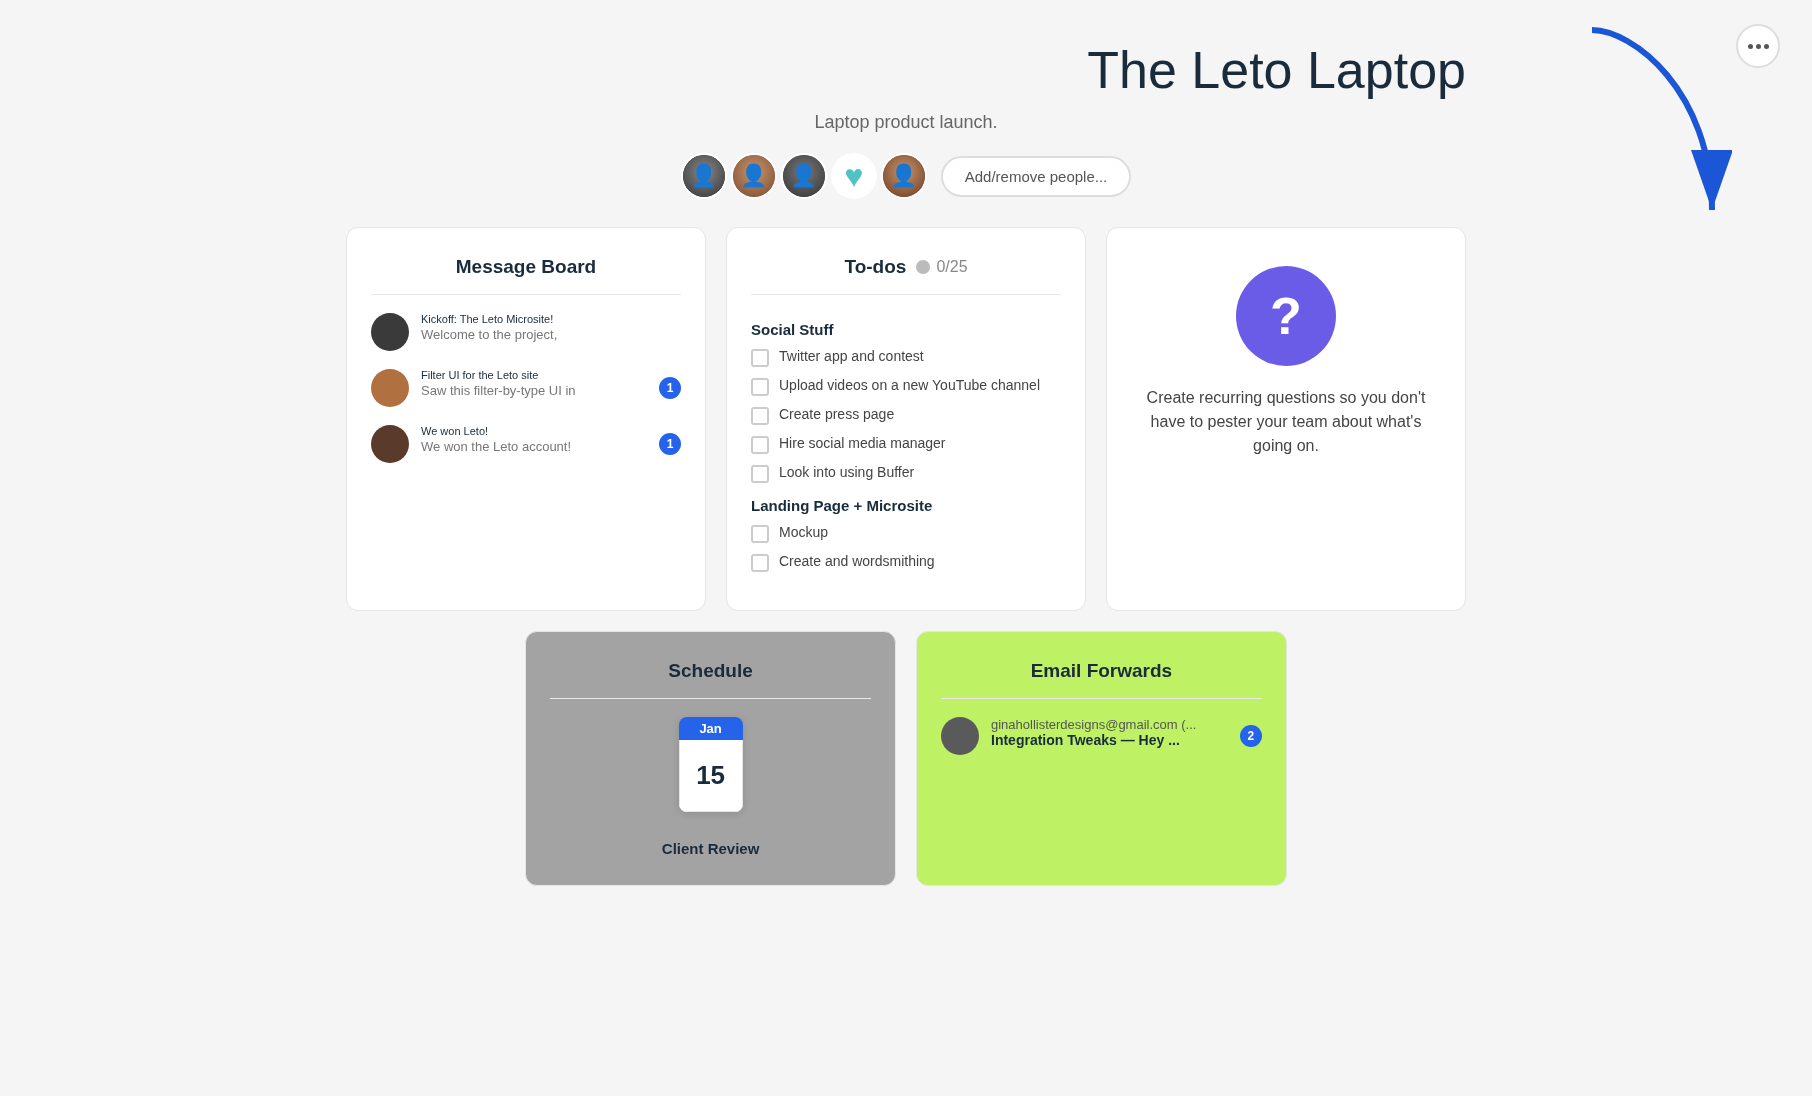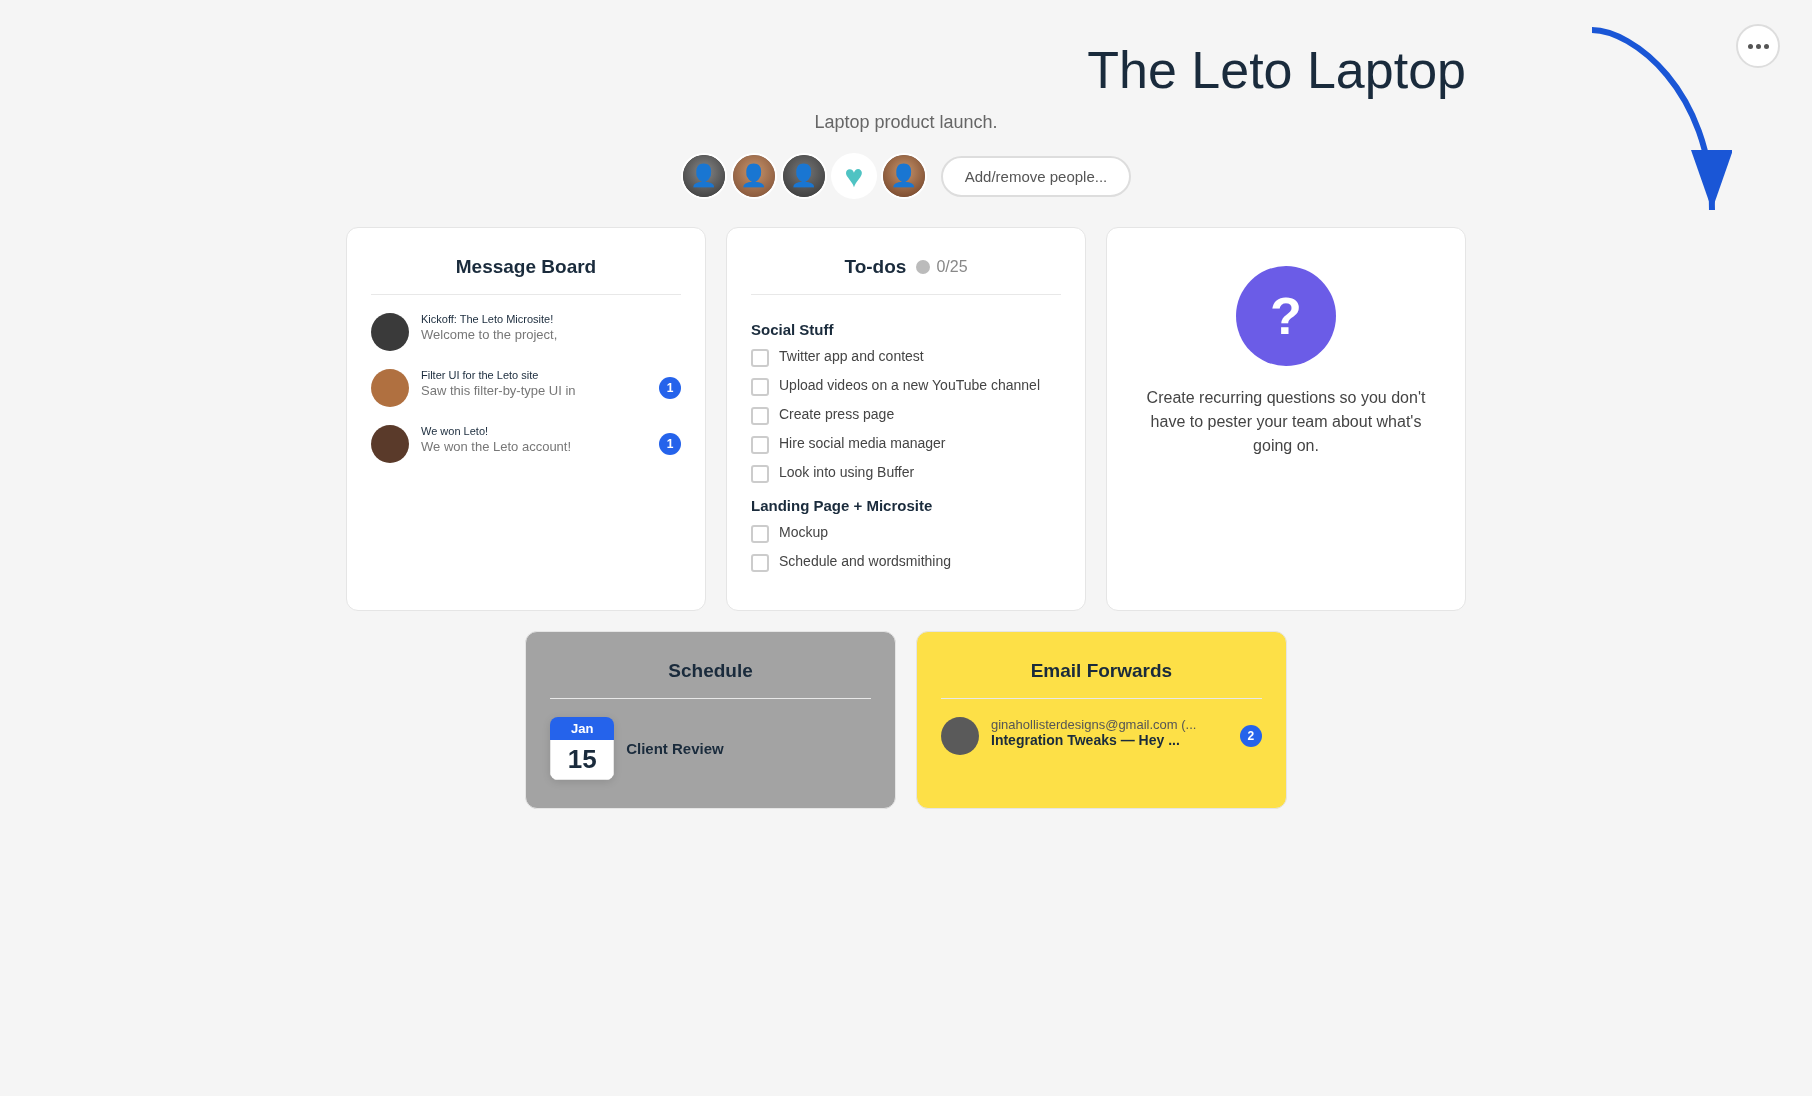--- a/index.html
+++ b/index.html
@@ -285,22 +285,23 @@
       font-size: 19px;
       font-weight: 700;
       color: #1a2b3c;
       text-align: center;
       padding-bottom: 16px;
       border-bottom: 1px solid #e8e8e8;
       margin-bottom: 18px;
     }
     .schedule-body {
       display: flex;
-      align-items: center;
-      gap: 12px;
+      flex-direction: column;
+      align-items: center;
+      gap: 28px;
     }
     .cal-icon {
       width: 64px;
       border-radius: 8px;
       overflow: hidden;
       box-shadow: 0 2px 8px rgba(0,0,0,0.12);
     }
     .cal-top {
       background: #2563eb;
       color: white;
@@ -310,31 +311,31 @@
       padding: 4px 0;
     }
     .cal-bottom {
       background: white;
       border: 1px solid #e5e5e5;
       border-top: none;
       color: #1a2b3c;
       font-size: 26px;
       font-weight: 700;
       text-align: center;
-      padding: 4px 0;
+      padding: 20px 0;
     }
     .schedule-event-title {
       font-size: 15px;
       font-weight: 700;
       color: #1a2b3c;
     }
 
     
     .email-card {
-      background: #fde047;
+      background: #bef264;
       border-radius: 12px;
       border: 1px solid #e5e5e5;
       padding: 28px 24px;
     }
     .email-title {
       font-size: 19px;
       font-weight: 700;
       color: #1a2b3c;
       text-align: center;
       padding-bottom: 16px;
@@ -504,21 +505,21 @@
       </div>
 
       <div style="margin-top:14px;">
         <div class="todo-section-title">Landing Page + Microsite</div>
         <div class="todo-item">
           <div class="todo-checkbox"></div>
           <span>Mockup</span>
         </div>
         <div class="todo-item">
           <div class="todo-checkbox"></div>
-          <span>Schedule and wordsmithing</span>
+          <span>Create and wordsmithing</span>
         </div>
       </div>
     </div>
 
     <div class="card">
       <div class="checkins-body">
         <div class="question-circle">
           <span>?</span>
         </div>
         <p class="checkins-desc">Create recurring questions so you don't have to pester your team about what's going on.</p>

